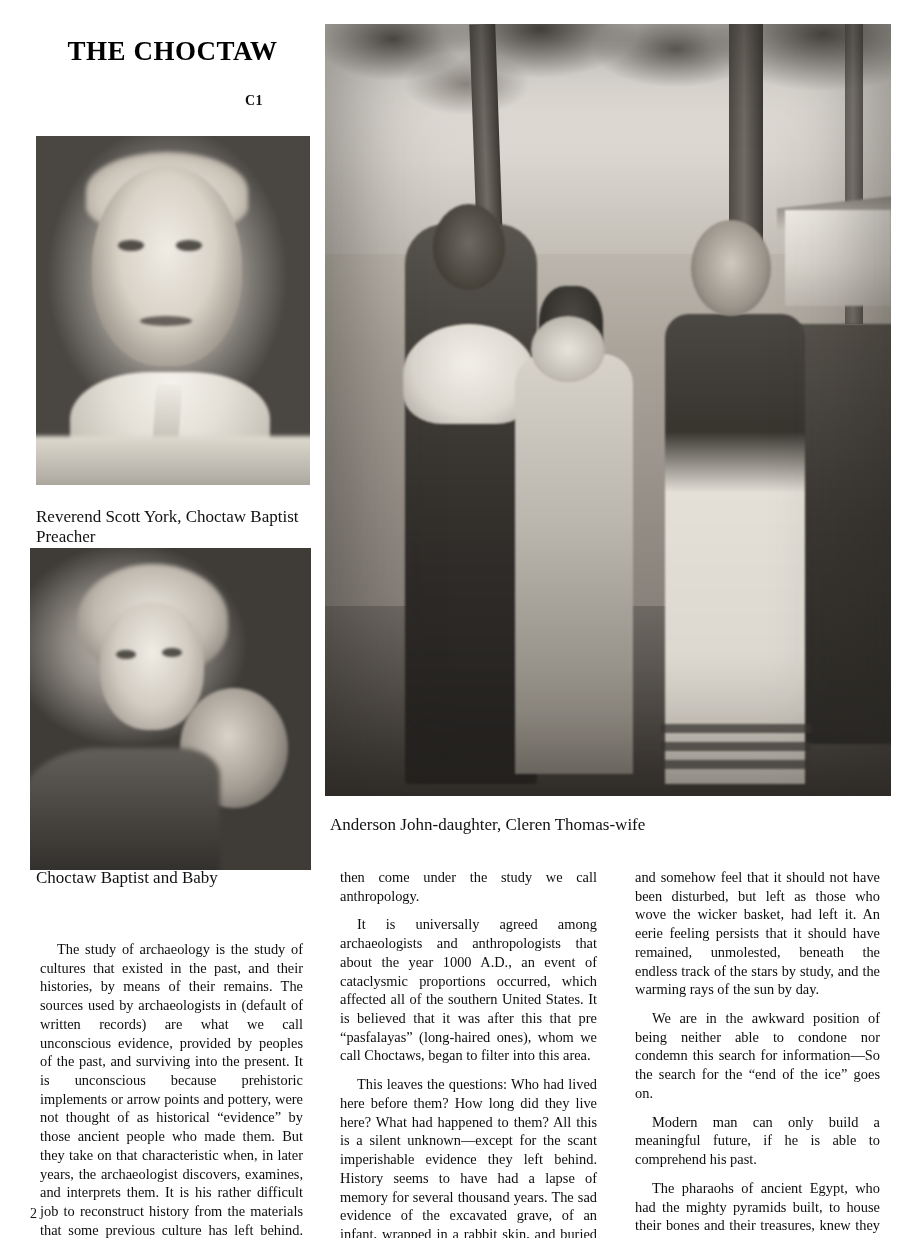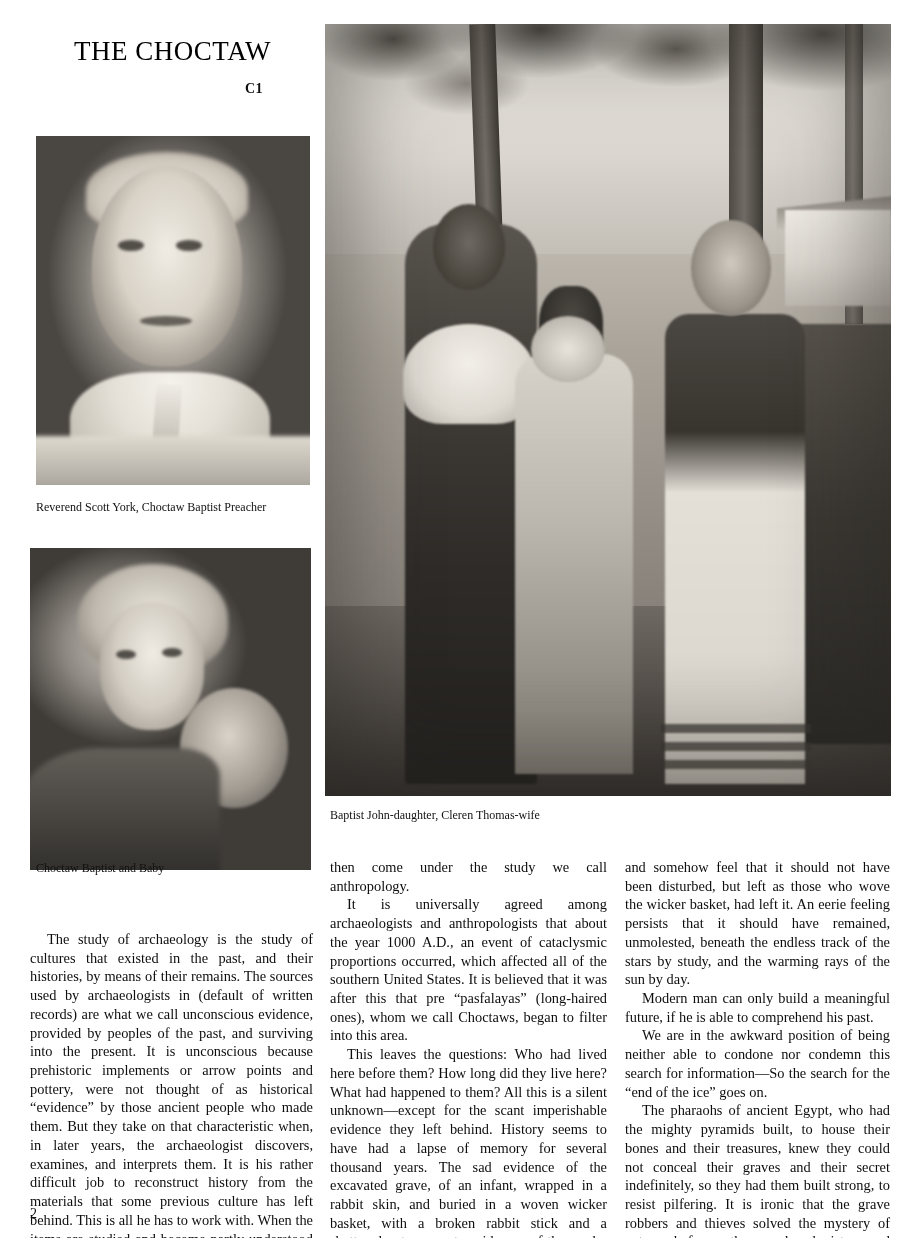--- a/index.html
+++ b/index.html
@@ -26,46 +26,47 @@
   
   .title-block {
     position: absolute;
     left: 30px;
     top: 34px;
     width: 285px;
     text-align: center;
   }
   .title-line {
     font-family: "Liberation Serif", serif;
-    font-weight: normal;
+    font-weight: bold;
     font-size: 27px;
     letter-spacing: 0.5px;
     line-height: 1.28;
     color: #000;
   }
   .page-code {
     position: absolute;
     left: 245px;
-    top: 81px;
+    top: 93px;
     font-weight: bold;
     font-size: 14px;
     letter-spacing: 0.5px;
   }
 
   
   .photo {
     position: absolute;
     overflow: hidden;
     background: #777;
   }
   .caption {
     position: absolute;
-    font-size: 12px;
+    font-size: 17px;
     color: #111;
     font-family: "Liberation Serif", serif;
+    margin-top: 7px;
   }
 
   
   #photo-york {
     left: 36px; top: 136px; width: 274px; height: 349px;
     background:
       radial-gradient(ellipse 120px 150px at 48% 40%, #e8e4dd 0%, #cfc9c0 38%, #7e7a74 70%, #4a4743 100%),
       linear-gradient(160deg, #5e5a55 0%, #2e2c29 100%);
   }
   #photo-york .face {
@@ -250,21 +251,21 @@
 
   
   .col {
     position: absolute;
     font-size: 14.4px;
     line-height: 1.3;
     text-align: justify;
     color: #0d0d0d;
   }
   .col p {
-    margin: 0;
+    margin: 10px;
     text-indent: 17px;
   }
   .col p.noindent { text-indent: 0; }
 
   #col-1 { left: 30px;  top: 930px;  width: 283px; }
   #col-2 { left: 330px; top: 858px;  width: 277px; }
   #col-3 { left: 625px; top: 858px;  width: 265px; }
 
   .folio {
     position: absolute;
@@ -323,35 +324,35 @@
     <div class="fig fig-child"></div>
     <div class="fig fig-child-head"></div>
     <div class="fig fig-far-right"></div>
     <div class="fig fig-right"></div>
     <div class="fig fig-right-head"></div>
     <div class="skirt-band1"></div>
     <div class="skirt-band2"></div>
     <div class="skirt-band3"></div>
     <div class="vignette"></div>
   </div>
-  <div class="caption" style="left:330px; top:808px; width:420px;">Baptist John-daughter, Cleren Thomas-wife</div>
+  <div class="caption" style="left:330px; top:808px; width:420px;">Anderson John-daughter, Cleren Thomas-wife</div>
 
   <div class="col" id="col-1">
     <p>The study of archaeology is the study of cultures that existed in the past, and their histories, by means of their remains. The sources used by archaeologists in (default of written records) are what we call unconscious evidence, provided by peoples of the past, and surviving into the present. It is unconscious because prehistoric implements or arrow points and pottery, were not thought of as historical “evidence” by those ancient people who made them. But they take on that characteristic when, in later years, the archaeologist discovers, examines, and interprets them. It is his rather difficult job to reconstruct history from the materials that some previous culture has left behind. This is all he has to work with. When the items are studied and become partly understood they</p>
   </div>
 
   <div class="col" id="col-2">
     <p class="noindent">then come under the study we call anthropology.</p>
     <p>It is universally agreed among archaeologists and anthropologists that about the year 1000 A.D., an event of cataclysmic proportions occurred, which affected all of the southern United States. It is believed that it was after this that pre “pasfalayas” (long-haired ones), whom we call Choctaws, began to filter into this area.</p>
     <p>This leaves the questions: Who had lived here before them? How long did they live here? What had happened to them? All this is a silent unknown—except for the scant imperishable evidence they left behind. History seems to have had a lapse of memory for several thousand years. The sad evidence of the excavated grave, of an infant, wrapped in a rabbit skin, and buried in a woven wicker basket, with a broken rabbit stick and a shattered pot, are mute evidences of those who were here before the Choctaws.</p>
 
   </div>
 
   <div class="col" id="col-3">
     <p class="noindent">and somehow feel that it should not have been disturbed, but left as those who wove the wicker basket, had left it. An eerie feeling persists that it should have remained, unmolested, beneath the endless track of the stars by study, and the warming rays of the sun by day.</p>
+    <p>We are in the awkward position of being neither able to condone nor condemn this search for information—So the search for the “end of the ice” goes on.</p>
     <p>Modern man can only build a meaningful future, if he is able to comprehend his past.</p>
-    <p>We are in the awkward position of being neither able to condone nor condemn this search for information—So the search for the “end of the ice” goes on.</p>
     <p>The pharaohs of ancient Egypt, who had the mighty pyramids built, to house their bones and their treasures, knew they could not conceal their graves and their secret indefinitely, so they had them built strong, to resist pilfering. It is ironic that the grave robbers and thieves solved the mystery of entry before the archaeologists and anthropologists.</p>
 
   </div>
 
   <div class="folio">2</div>
 </div>
 
 </body></html>

